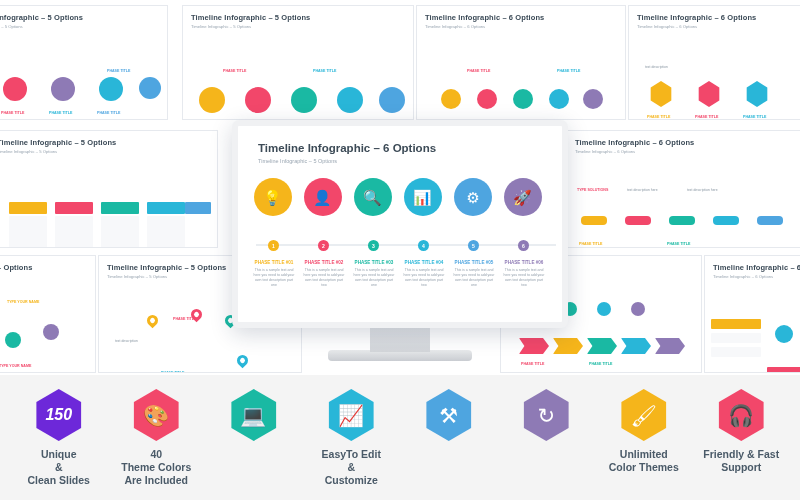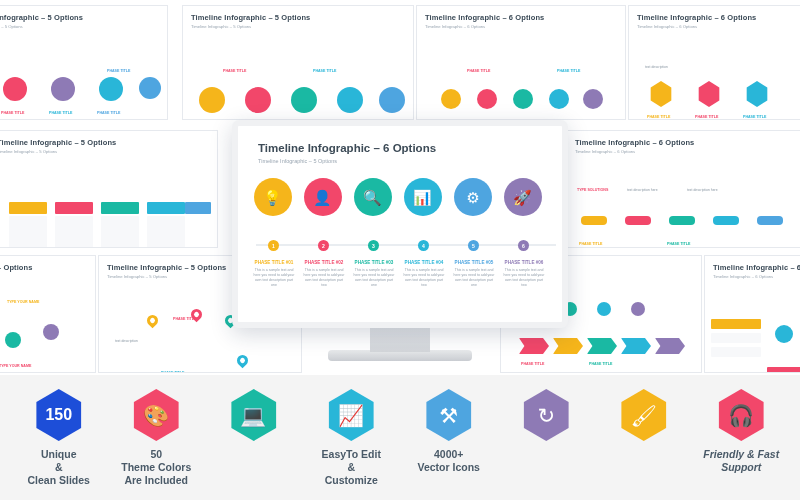--- a/index.html
+++ b/index.html
@@ -332,33 +332,33 @@
           </div>
         </div>
 
       </div>
     </div>
   </div>
 
   <div class="features">
 
     <div class="feature">
-      <div class="f-badge" style="background:#1d4ed8;">
+      <div class="f-badge" style="background:#6d28d9;font-style:italic;">
         <span class="f-num">150</span>
       </div>
       <div class="f-label" style="white-space:pre-line;">Unique
 &amp;
 Clean Slides</div>
     </div>
 
     <div class="feature">
       <div class="f-badge" style="background:#f2476a;">
         <span class="f-glyph">🎨</span>
       </div>
-      <div class="f-label" style="white-space:pre-line;">50
+      <div class="f-label" style="white-space:pre-line;">40
 Theme Colors
 Are Included</div>
     </div>
 
     <div class="feature">
       <div class="f-badge" style="background:#1ab9a3;">
         <span class="f-glyph">💻</span>
       </div>
     </div>
 
@@ -368,39 +368,39 @@
       </div>
       <div class="f-label" style="white-space:pre-line;">EasyTo Edit
 &amp;
 Customize</div>
     </div>
 
     <div class="feature">
       <div class="f-badge" style="background:#4ea5e0;">
         <span class="f-glyph">⚒</span>
       </div>
-      <div class="f-label" style="white-space:pre-line;">4000+
-Vector Icons</div>
     </div>
 
     <div class="feature">
       <div class="f-badge" style="background:#8e7ab5;">
         <span class="f-glyph">↻</span>
       </div>
     </div>
 
     <div class="feature">
       <div class="f-badge" style="background:#f5b51b;">
         <span class="f-glyph">🖌</span>
       </div>
+      <div class="f-label" style="white-space:pre-line;">Unlimited
+Color Themes</div>
     </div>
 
     <div class="feature">
       <div class="f-badge" style="background:#f2476a;">
         <span class="f-glyph">🎧</span>
       </div>
-      <div class="f-label" style="white-space:pre-line;font-style:italic;">Friendly &amp; Fast
+      <div class="f-label" style="white-space:pre-line;">Friendly &amp; Fast
 Support</div>
     </div>
 
   </div>
 
 </div>
 
 </body></html>

